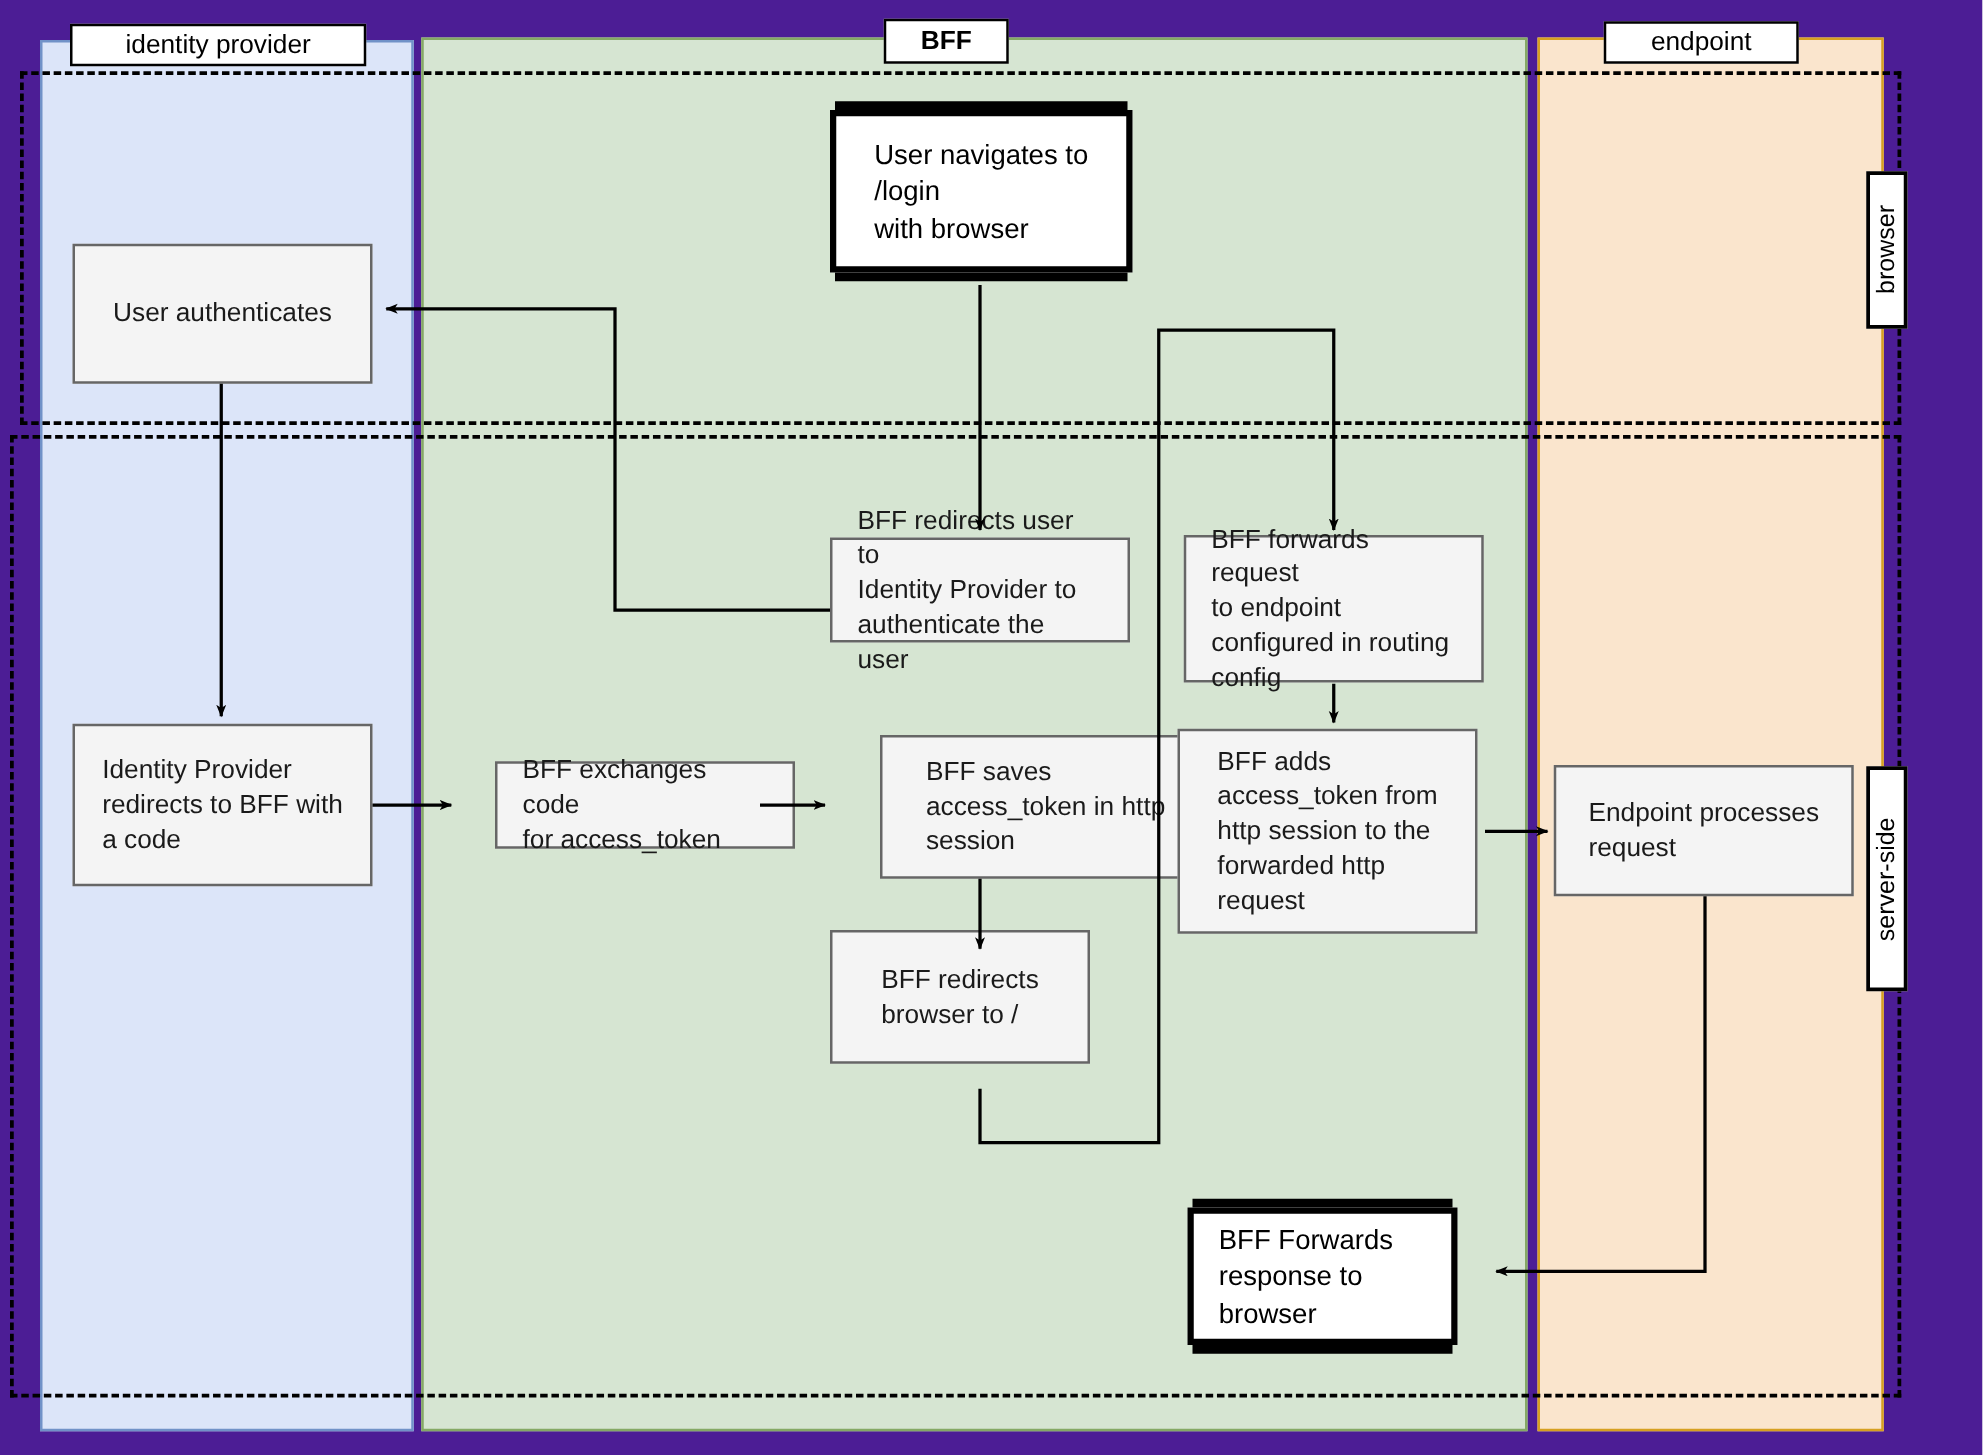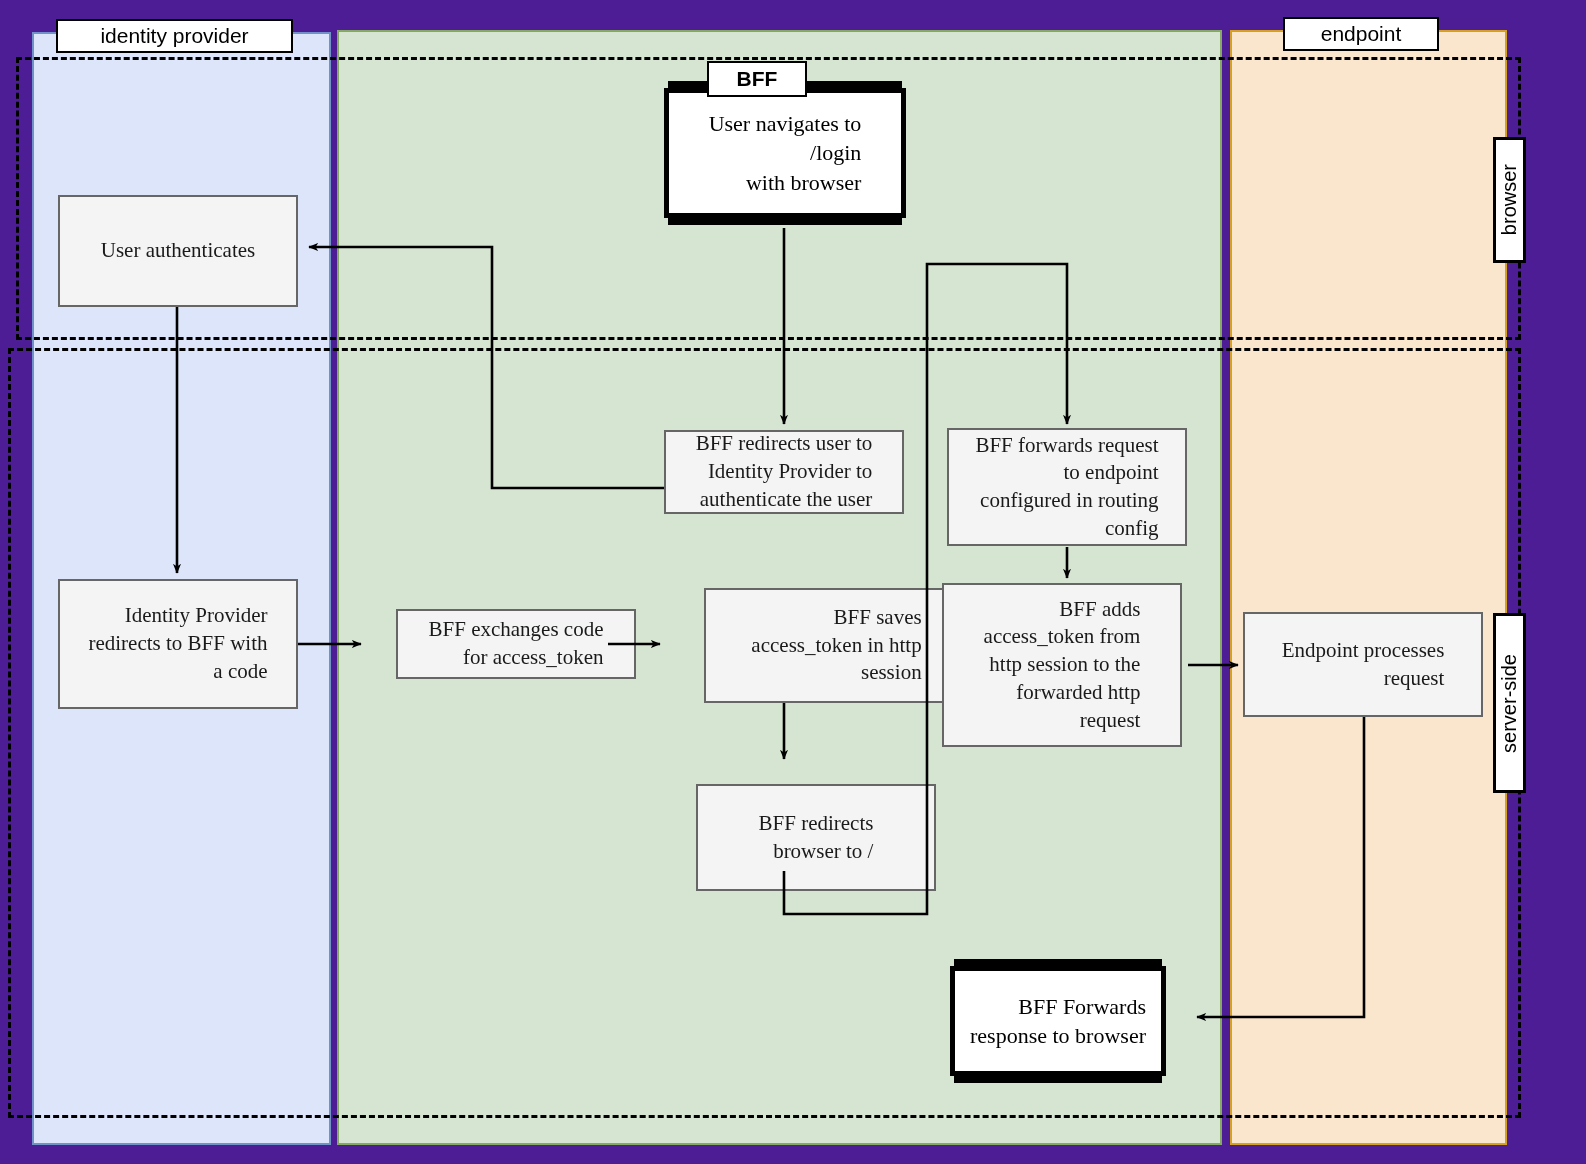--- a/index.html
+++ b/index.html
@@ -70,28 +70,27 @@
 
   
   .node {
     position: absolute;
     box-sizing: border-box;
     background: #f4f4f4;
     border: 2px solid #666666;
     display: flex;
     align-items: center;
     justify-content: center;
-    text-align: right;
+    text-align: left;
     font-size: 21px;
     line-height: 1.32;
     color: #1a1a1a;
-    padding: 2px 6px;
+    padding: 2px 20px;
     z-index: 15;
     white-space: pre-line;
-    font-family: Liberation Serif, serif;
   }
   
   .node.emph {
     background: #ffffff;
     border: 5px solid #000000;
     color: #000000;
     font-size: 22px;
     box-shadow: 0 -11px 0 -4px #000000, 0 11px 0 -4px #000000;
     z-index: 16;
   }
@@ -116,21 +115,21 @@
   <div class="pool" style="left:32px; top:32px; width:299px; height:1113px; background:#dce5f9; border-color:#7192c8;"></div>
 
   <div class="pool" style="left:337px; top:30px; width:885px; height:1115px; background:#d6e5d2; border-color:#85a965;"></div>
 
   <div class="pool" style="left:1230px; top:30px; width:277px; height:1115px; background:#fae5cd; border-color:#d6a021;"></div>
 
   <div class="pool-label" style="left:56px; top:19px; width:237px; height:34px;">
     <span>identity provider</span>
   </div>
 
-  <div class="pool-label bold" style="left:707px; top:15px; width:100px; height:36px;margin-top:46px;">
+  <div class="pool-label bold" style="left:707px; top:15px; width:100px; height:36px;">
     <span>BFF</span>
   </div>
 
   <div class="pool-label" style="left:1283px; top:17px; width:156px; height:34px;">
     <span>endpoint</span>
   </div>
 
   <div class="phase" style="left:16px; top:57px; width:1505px; height:283px;"></div>
 
   <div class="phase" style="left:8px; top:348px; width:1513px; height:770px;"></div>
@@ -199,19 +198,19 @@
 
   <div class="node" style="left:942px; top:583px; width:240px; height:164px;">BFF adds
 access_token from
 http session to the
 forwarded http
 request</div>
 
   <div class="node" style="left:1243px; top:612px; width:240px; height:105px;">Endpoint processes
 request</div>
 
-  <div class="node" style="left:664px; top:784px; width:240px; height:107px;margin-left:32px;">BFF redirects
+  <div class="node" style="left:664px; top:744px; width:208px; height:107px;">BFF redirects
 browser to /</div>
 
   <div class="node emph" style="left:950px; top:966px; width:216px; height:110px;">BFF Forwards
 response to browser</div>
 
 </div>
 
 </body></html>

